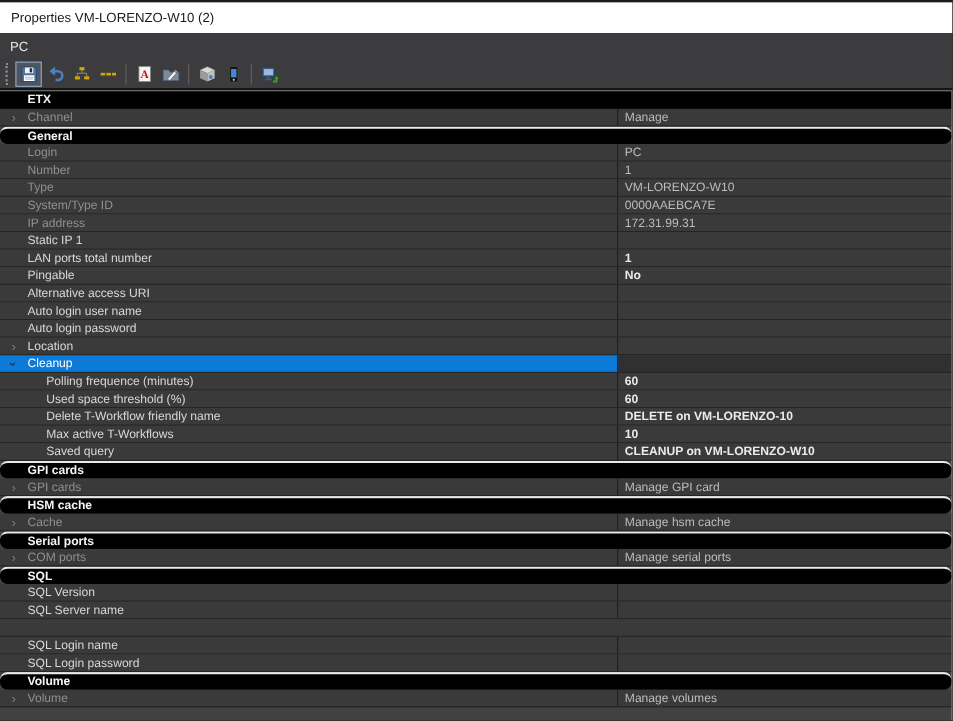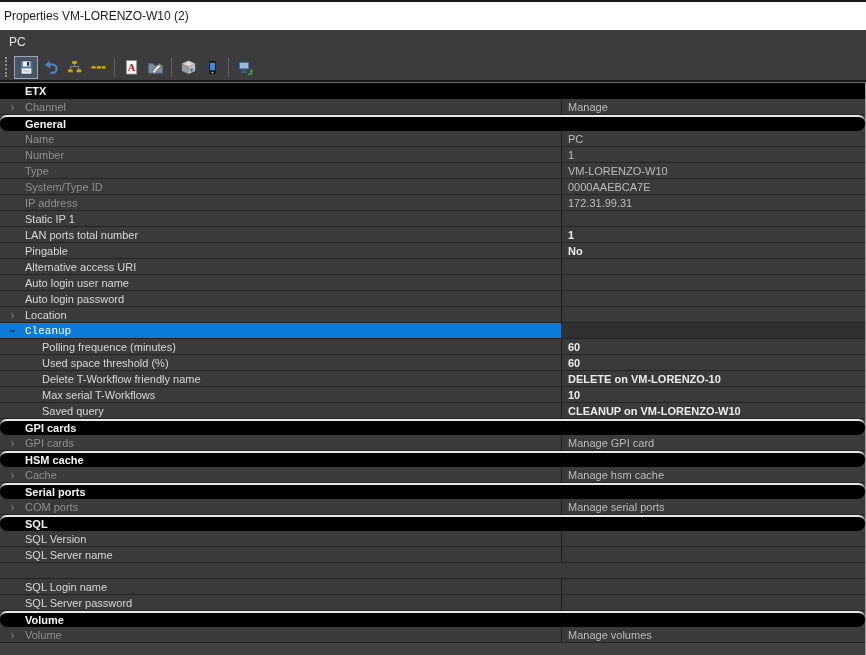--- a/index.html
+++ b/index.html
@@ -1,19 +1,19 @@
 <!DOCTYPE html>
 <html><head>
 <meta charset="utf-8">
 <style>
   * { margin:0; padding:0; box-sizing:border-box; }
   html,body { width:866px; height:655px; background:#2e2e2e; font-family:"Liberation Sans", sans-serif; }
   .window { width:866px; height:655px; display:flex; flex-direction:column; background:#3c3c3e; border-top:2px solid #1b1b1b; overflow:hidden; }
 
-  .titlebar { height:28px; flex:none; background:#ffffff; display:flex; align-items:center; padding-left:4px; }
+  .titlebar { height:28px; flex:none; background:#ffffff; display:flex; align-items:center; padding-left:10px; }
   .titlebar .title { font-size:12px; color:#1a1a1a; }
 
   .pcbar { height:24px; flex:none; background:#3c3c3e; display:flex; align-items:center; padding-left:5px; }
   .pcbar .lbl { font-size:12px; color:#e4e4e4; }
 
   .toolbar { height:28px; flex:none; background:#3c3c3e; display:flex; align-items:center; padding-left:2px; border-bottom:2px solid #161616; }
   .grip { width:5px; height:20px; border-left:2px dotted #8f8f8f; margin:0 4px 0 3px; flex:none; }
   .tbtn { width:24px; height:23px; flex:none; display:flex; align-items:center; justify-content:center; background:transparent; border:1px solid transparent; cursor:default; }
   .tbtn.active { border:1px solid #93a9c0; background:#4d5560; }
   .tsep { width:1px; height:19px; background:#5f5f5f; margin:0 4px; flex:none; }
@@ -31,21 +31,21 @@
   .chev { width:17px; flex:none; font-size:12px; line-height:12px; color:#7d7d7d; text-align:center; }
   .chev.down { transform:rotate(90deg); color:#16395e; font-weight:bold; }
   .lbl { font-size:11px; margin-left:4px; color:#d8d8d8; }
   .lbl.muted { color:#8f8f8f; }
   .lbl.indent { margin-left:21px; }
   .row.cat .lbl { color:#f4f4f4; font-weight:bold; }
   .vtext { font-size:11px; color:#bcbcbc; }
   .vtext.bold { color:#ebebeb; font-weight:bold; }
   .row.selected { background:#303030; }
   .row.selected .cell.name { background:#0b7ad8; border-right:1px solid #1e1e1e; }
-  .row.selected .lbl { color:#ffffff;font-family:Liberation Mono, monospace; }
+  .row.selected .lbl { color:#ffffff; }
 </style>
 </head>
 <body>
 
 <div class="window">
 
   <div class="titlebar">
     <span class="title">Properties VM-LORENZO-W10 (2)</span>
   </div>
 
@@ -161,21 +161,21 @@
       <div class="row cat sect-start">
     <div class="cell name">
       <span class="chev"></span>
       <span class="lbl">General</span>
     </div>
 
   </div>
       <div class="row prop">
     <div class="cell name">
       <span class="chev"></span>
-      <span class="lbl muted">Name</span>
+      <span class="lbl muted">Login</span>
     </div>
     <div class="cell val">
       <span class="vtext">PC</span>
     </div>
   </div>
       <div class="row prop">
     <div class="cell name">
       <span class="chev"></span>
       <span class="lbl muted">Number</span>
     </div>
@@ -305,21 +305,21 @@
       <span class="chev"></span>
       <span class="lbl indent">Delete T-Workflow friendly name</span>
     </div>
     <div class="cell val">
       <span class="vtext bold">DELETE on VM-LORENZO-10</span>
     </div>
   </div>
       <div class="row prop">
     <div class="cell name">
       <span class="chev"></span>
-      <span class="lbl indent">Max serial T-Workflows</span>
+      <span class="lbl indent">Max active T-Workflows</span>
     </div>
     <div class="cell val">
       <span class="vtext bold">10</span>
     </div>
   </div>
       <div class="row prop">
     <div class="cell name">
       <span class="chev"></span>
       <span class="lbl indent">Saved query</span>
     </div>
@@ -410,21 +410,21 @@
       <span class="chev"></span>
       <span class="lbl">SQL Login name</span>
     </div>
     <div class="cell val">
       <span class="vtext"></span>
     </div>
   </div>
       <div class="row prop">
     <div class="cell name">
       <span class="chev"></span>
-      <span class="lbl">SQL Server password</span>
+      <span class="lbl">SQL Login password</span>
     </div>
     <div class="cell val">
       <span class="vtext"></span>
     </div>
   </div>
       <div class="row cat sect-start">
     <div class="cell name">
       <span class="chev"></span>
       <span class="lbl">Volume</span>
     </div>

